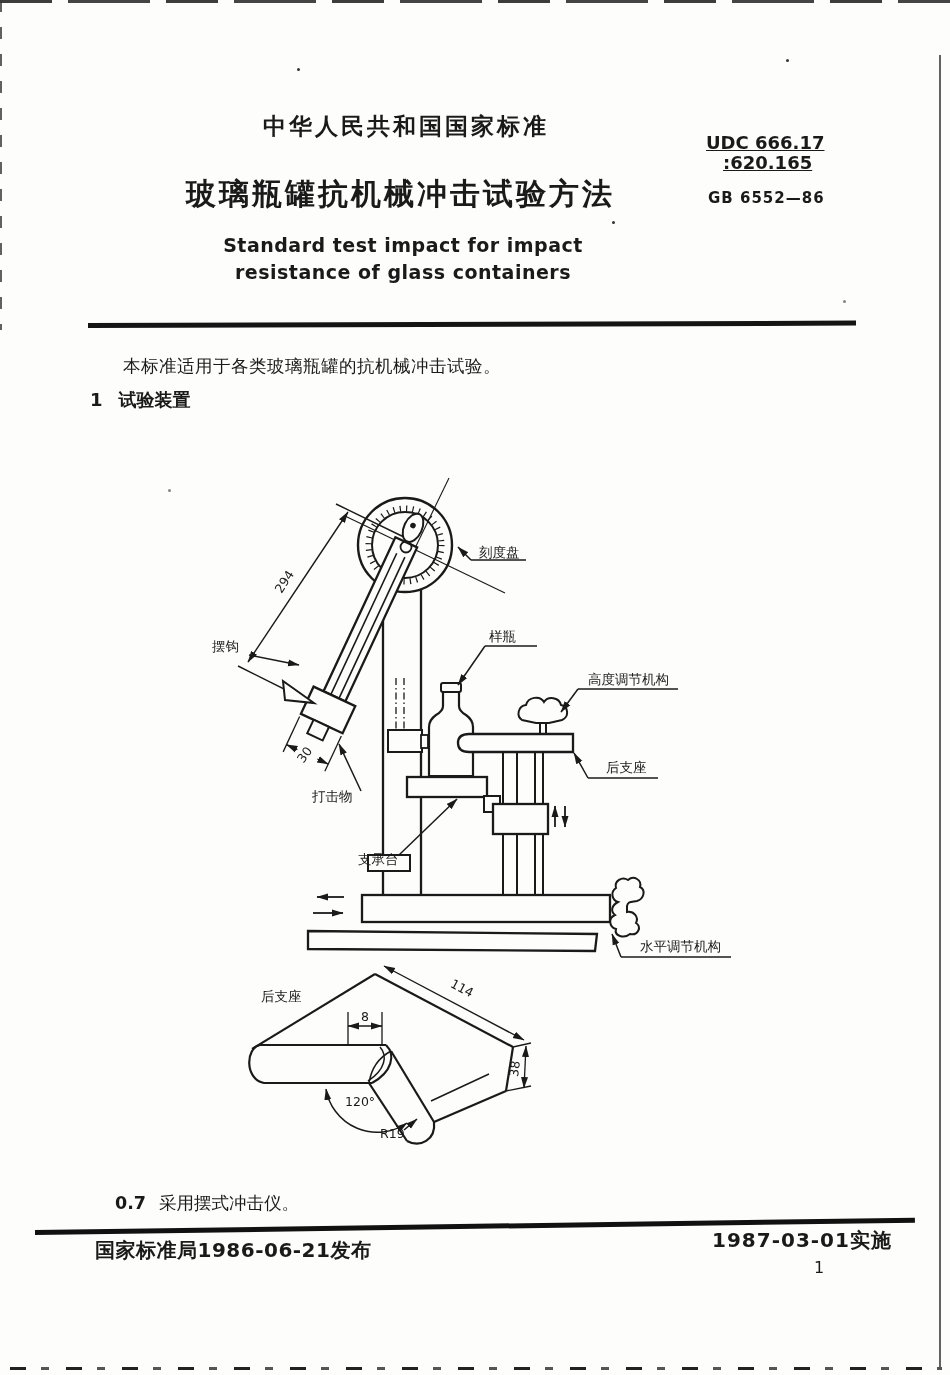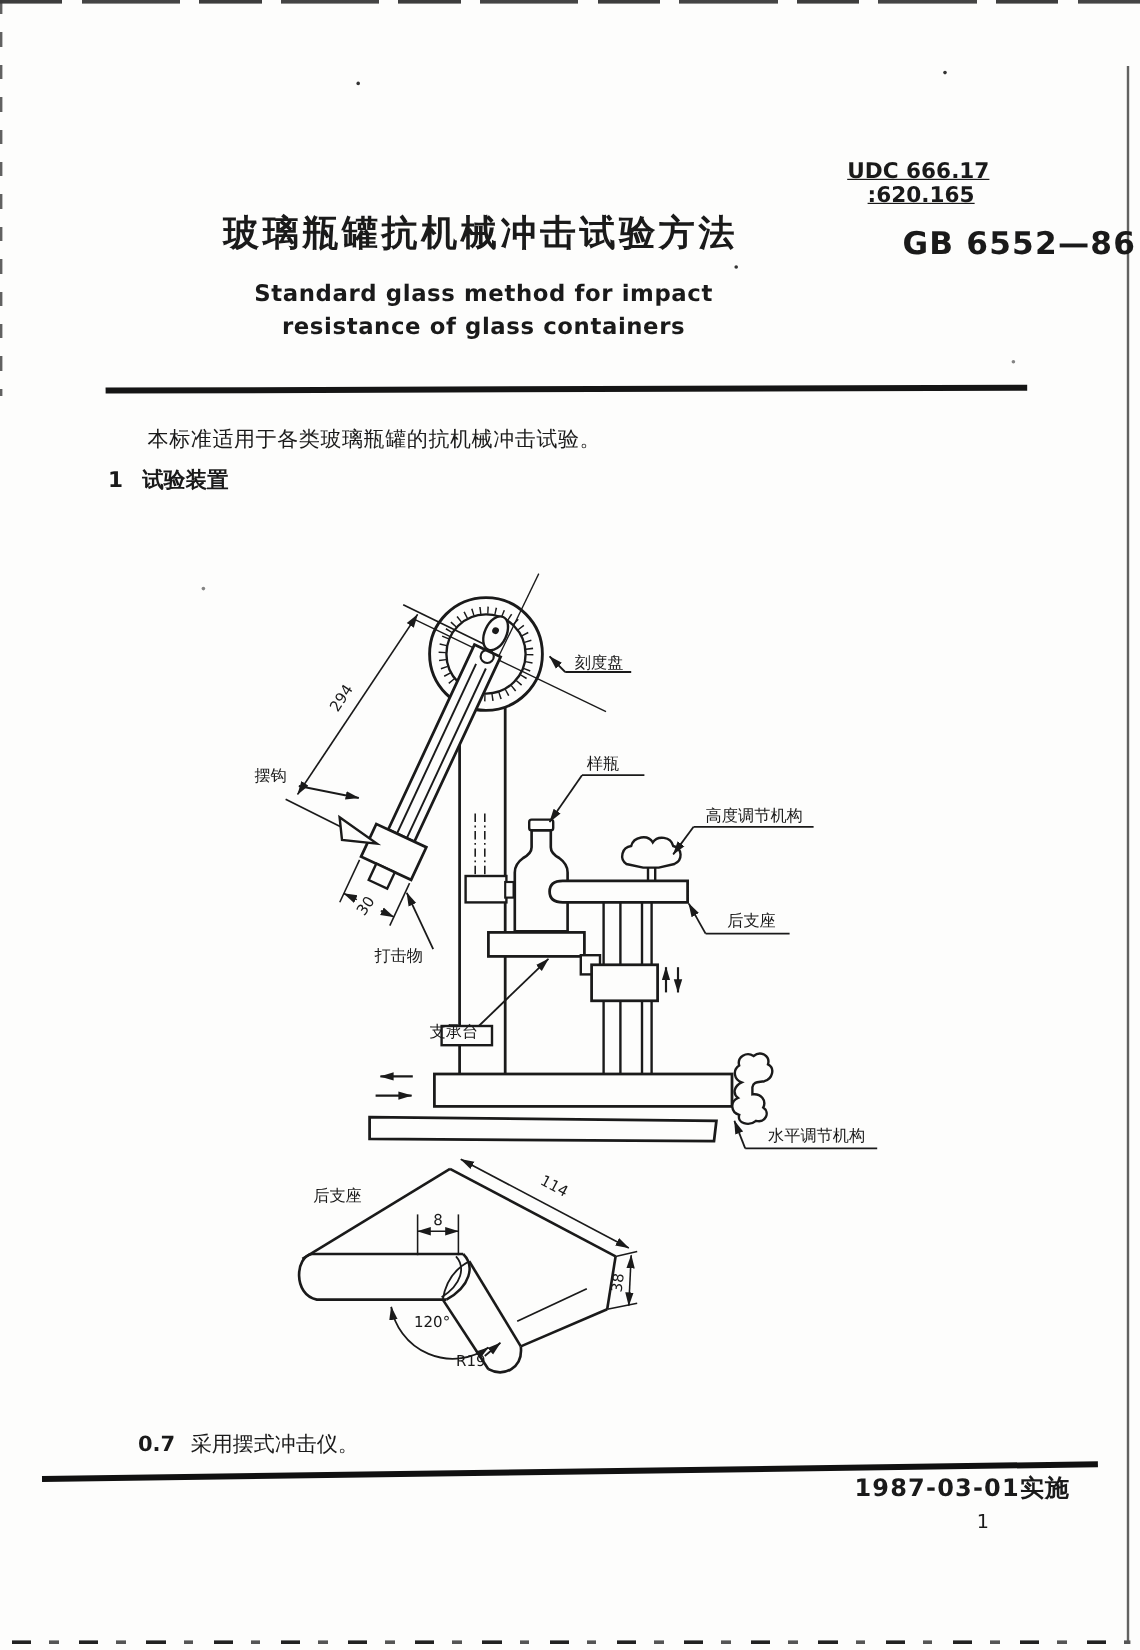--- a/index.html
+++ b/index.html
@@ -6,21 +6,21 @@
   .page{
     position:relative;width:950px;height:1375px;margin:0 auto;
     background:#fdfdfc;color:#1a1a1a;overflow:hidden;
     font-family:"DejaVu Sans","Liberation Sans",sans-serif;
   }
   .abs{position:absolute;white-space:nowrap;}
   .org-title{left:263px;top:111px;font-size:23px;font-weight:bold;letter-spacing:3px;}
   .udc{left:706px;top:133px;font-size:18px;font-weight:bold;line-height:20px;text-decoration:underline;}
   .udc .l2{padding-left:17px;}
   .title-cn{left:186px;top:174px;font-size:30px;font-weight:bold;letter-spacing:3px;text-align:center;}
-  .gb-no{left:708px;top:189px;font-size:26px;font-weight:bold;letter-spacing:1px;margin-left:44px;}
+  .gb-no{left:708px;top:189px;font-size:15px;font-weight:bold;letter-spacing:1px;}
   .title-en{left:160px;top:232px;width:486px;text-align:center;font-size:19px;font-weight:bold;line-height:27px;letter-spacing:0.5px;}
   .rule1{left:88px;top:323px;width:768px;height:4.5px;background:#151515;transform:rotate(-0.18deg);transform-origin:left center;}
   .rule2{left:35px;top:1230px;width:880px;height:4.5px;background:#111;transform:rotate(-0.8deg);transform-origin:left center;}
   .scope{left:123px;top:354px;font-size:17.5px;letter-spacing:0.5px;}
   .h1{left:90px;top:388px;font-size:18px;font-weight:bold;}
   .h1 .no{margin-right:16px;}
   .intro{left:127px;top:423px;font-size:17.5px;letter-spacing:0.5px;}
   .c11{left:115px;top:1191px;font-size:17.5px;}
   .c11 .no{font-weight:bold;margin-right:13px;}
   .f-issued{left:95px;top:1237px;font-size:20px;font-weight:bold;letter-spacing:0.5px;}
@@ -48,28 +48,29 @@
   <div class="abs edge-top"></div>
   <div class="abs edge-left"></div>
   <div class="abs edge-right"></div>
   <div class="abs edge-bottom"></div>
   <div class="abs speck" style="left:297px;top:68px"></div>
   <div class="abs speck" style="left:786px;top:59px"></div>
   <div class="abs speck" style="left:612px;top:221px"></div>
   <div class="abs speck" style="left:843px;top:300px;opacity:.6"></div>
   <div class="abs speck" style="left:168px;top:489px;opacity:.6"></div>
 
+  <div class="abs org-title">中华人民共和国国家标准</div>
   <div class="abs udc">
     <div>UDC 666.17</div>
     <div class="l2">:620.165</div>
   </div>
   <div class="abs title-cn">玻璃瓶罐抗机械冲击试验方法</div>
   <div class="abs gb-no">GB 6552—86</div>
   <div class="abs title-en">
-    <div>Standard glass method for impact</div>
+    <div>Standard test impact for impact</div>
     <div>resistance of glass containers</div>
   </div>
   <div class="abs rule1"></div>
 
   <div class="abs scope">本标准适用于各类玻璃瓶罐的抗机械冲击试验。</div>
   <div class="abs h1">
     <span class="no">1</span><span>试验装置</span>
   </div>
 
   <svg class="abs figure-wrap" viewBox="140 465 650 700">
@@ -248,16 +249,17 @@
       <line x1="404" y1="1130" x2="417" y2="1119" stroke-width="1.5" marker-end="url(#ah)"></line>
       <text class="dim" x="380" y="1138" stroke="none" fill="#1a1a1a">R19</text>
     </g>
   </svg>
 
   <div class="abs c11">
     <span class="no">0.7</span><span>采用摆式冲击仪。</span>
   </div>
 
   <div class="abs rule2"></div>
+  <div class="abs f-issued">国家标准局1986-06-21发布</div>
   <div class="abs f-eff">1987-03-01实施</div>
   <div class="abs pageno">1</div>
 
 </div>
 
 </body></html>

